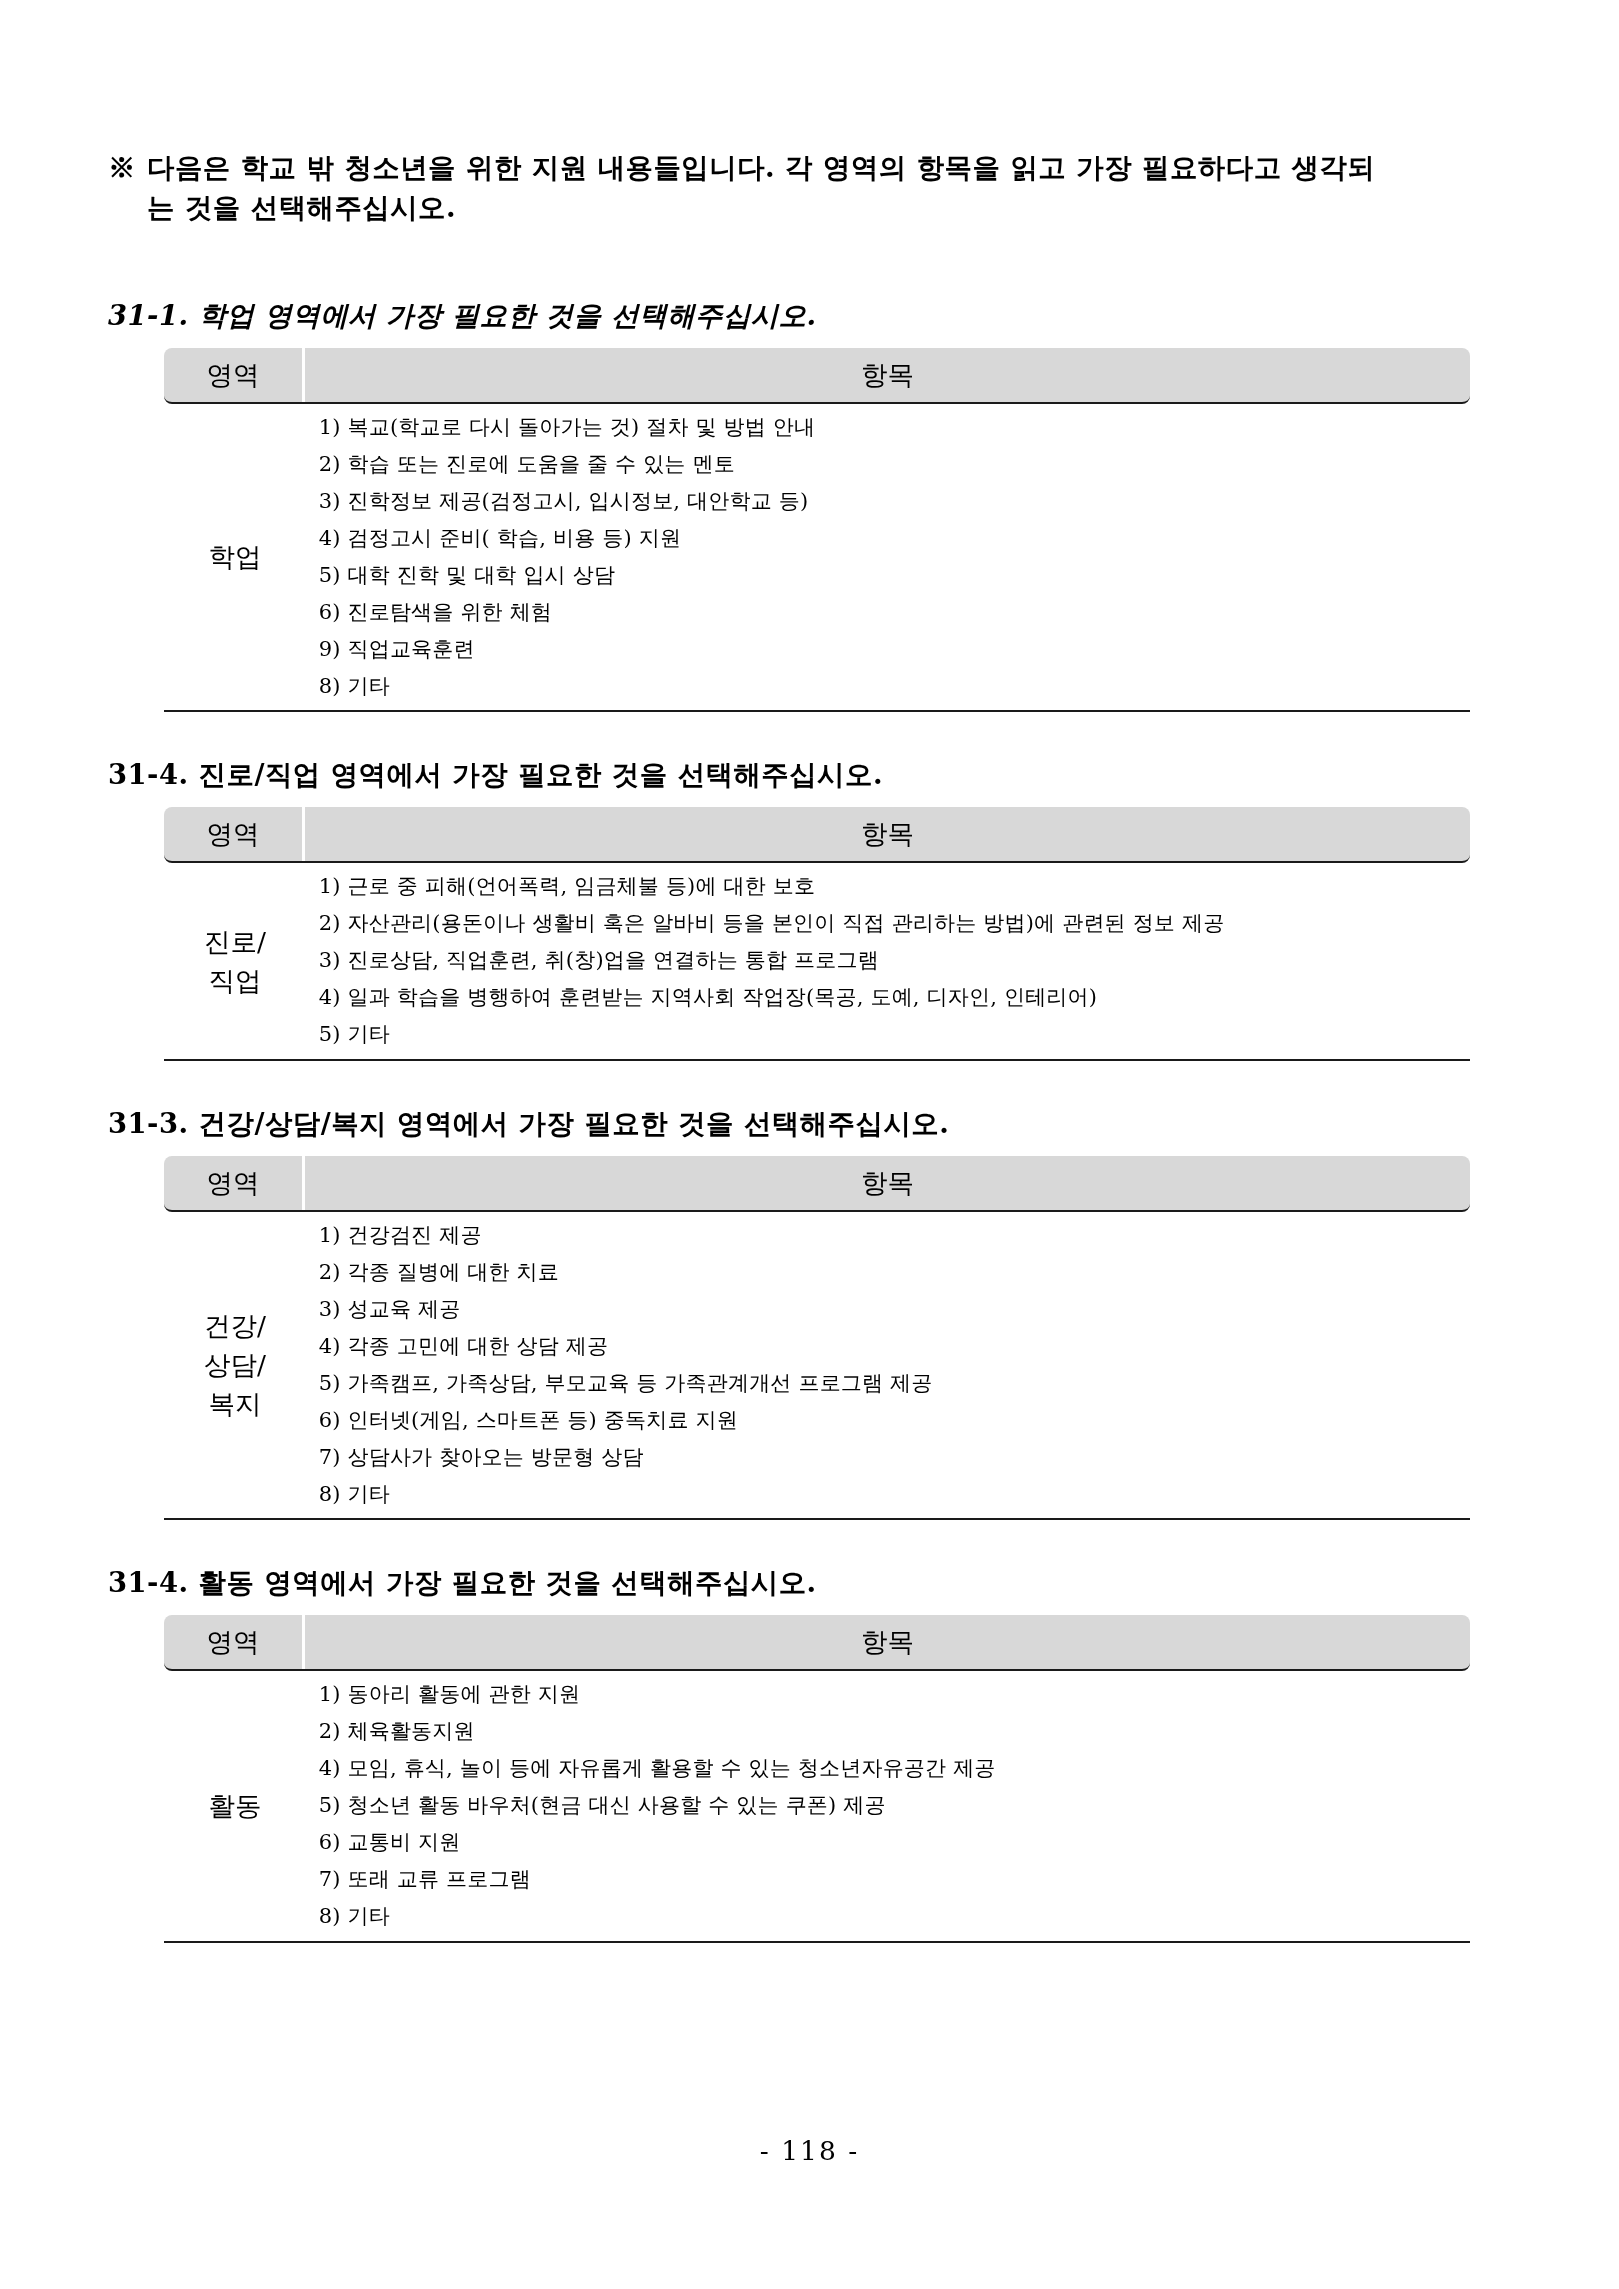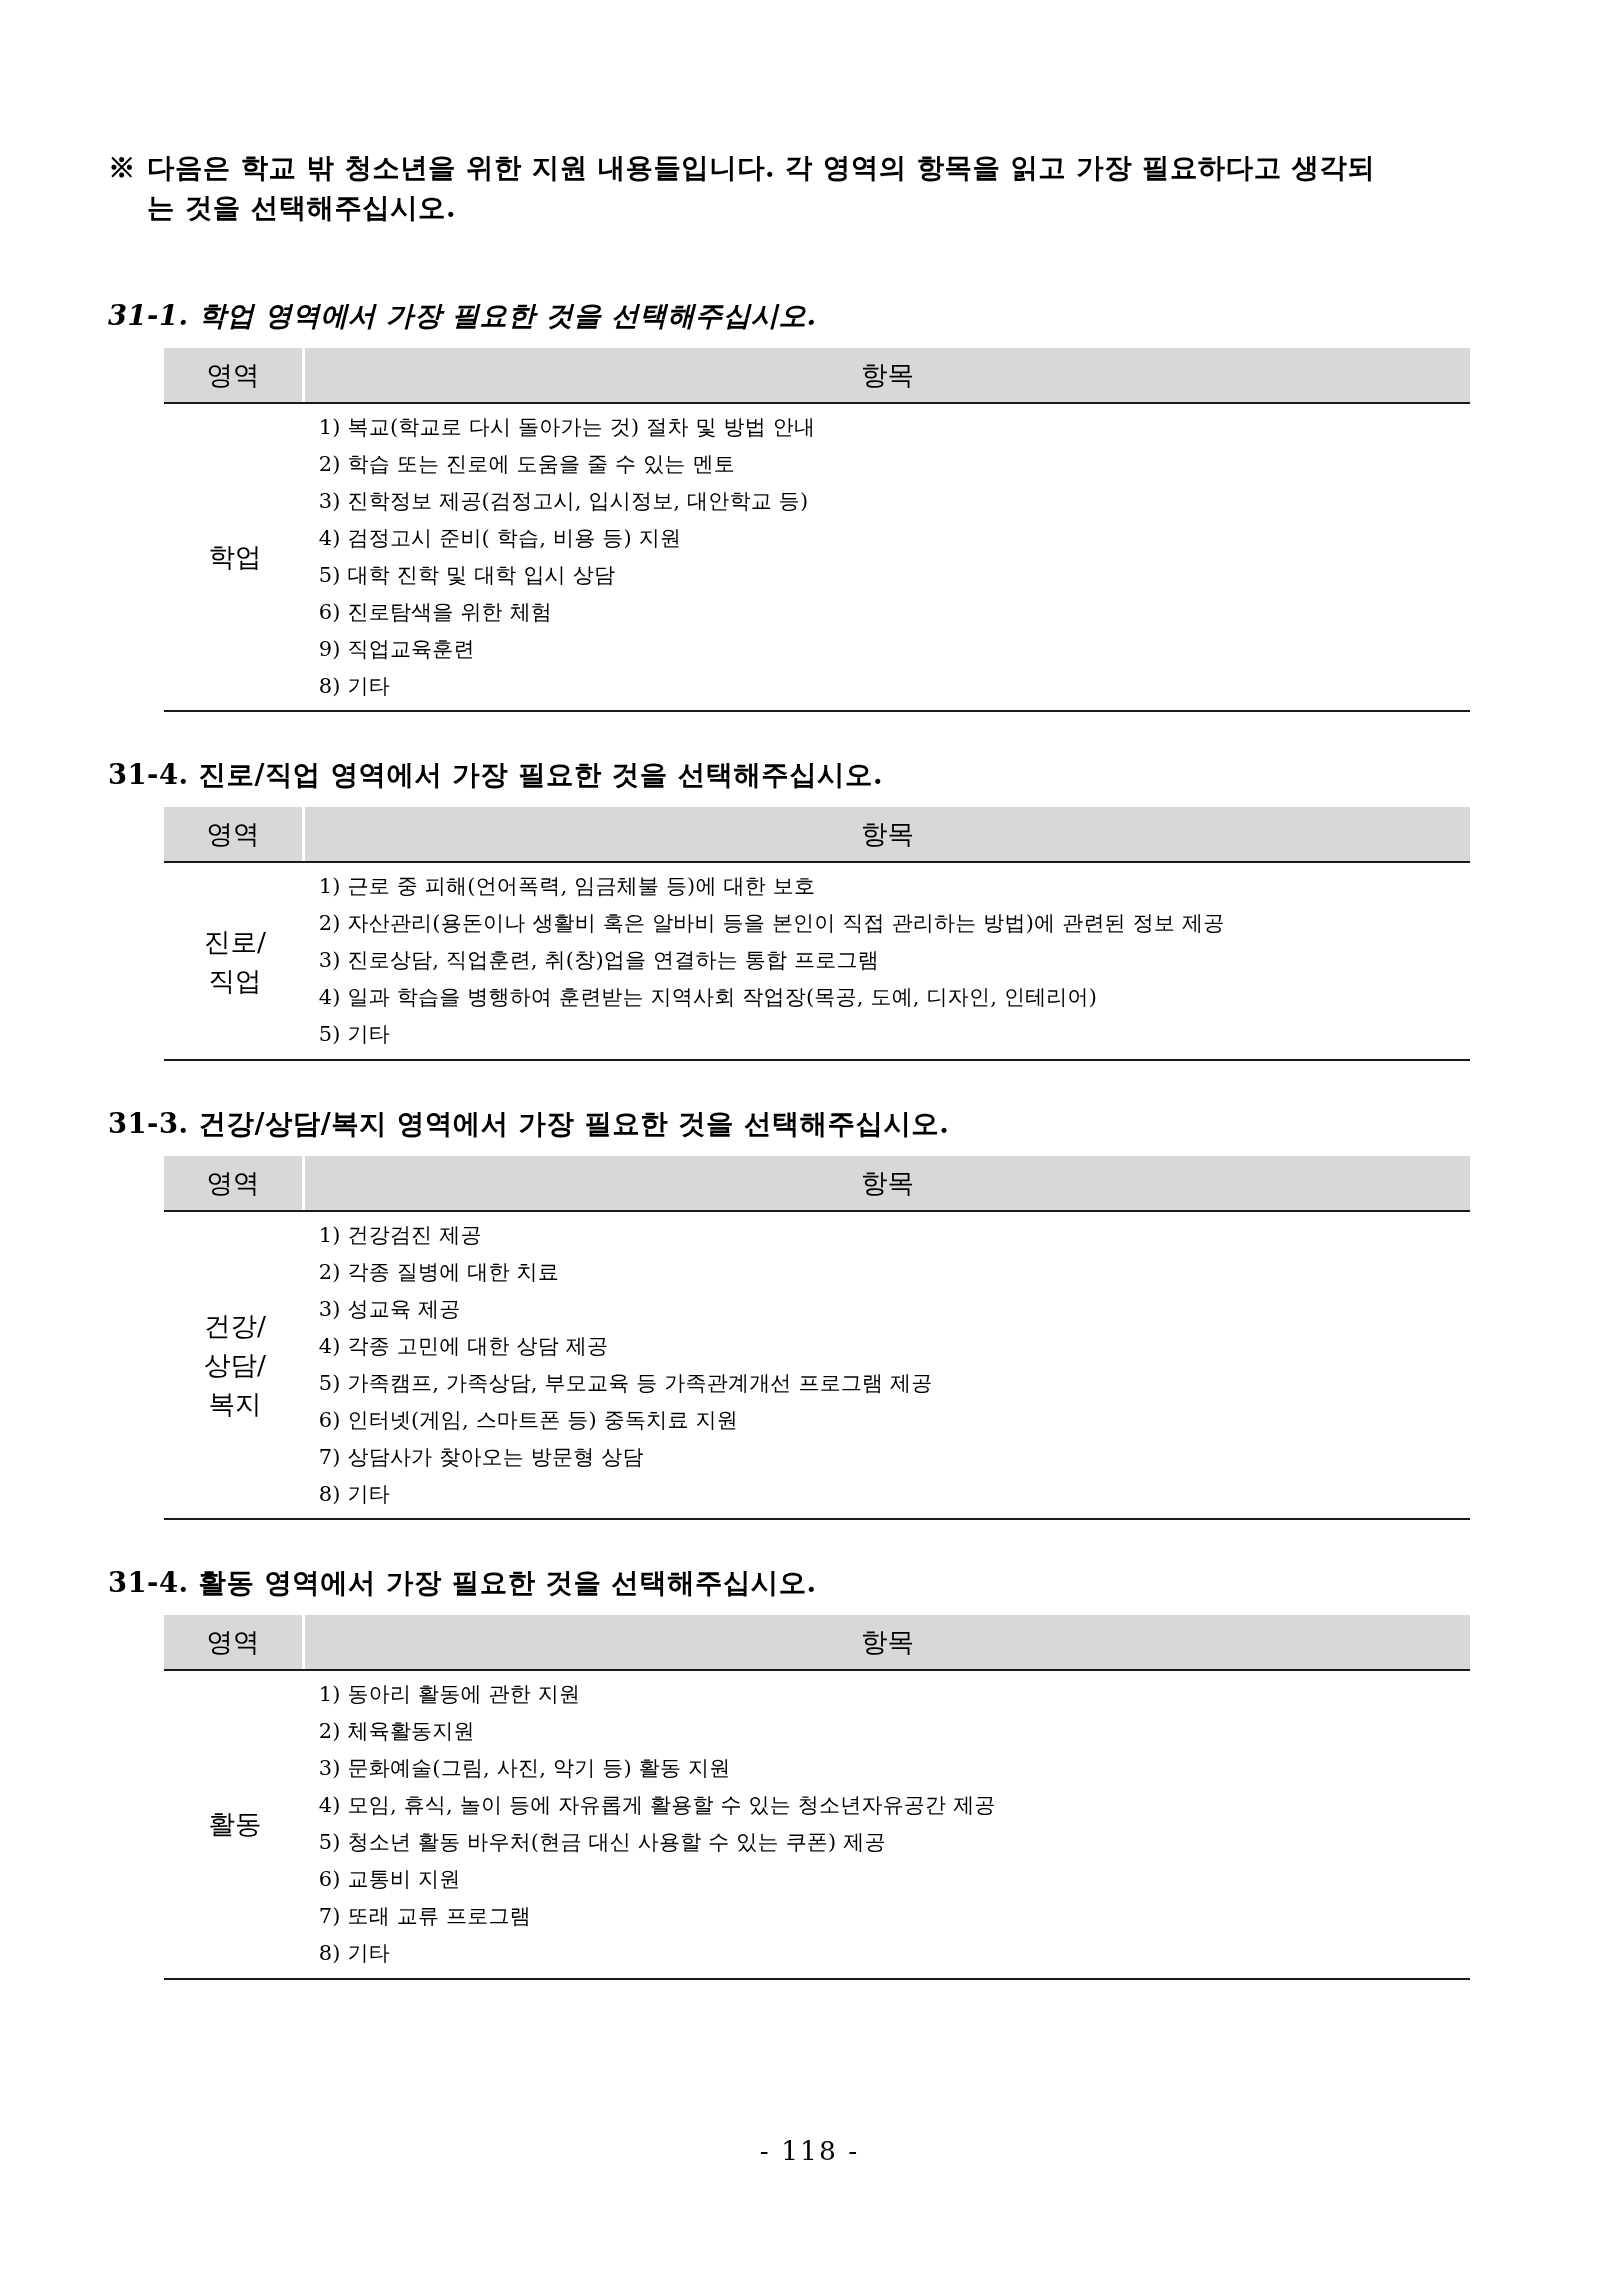--- a/index.html
+++ b/index.html
@@ -51,20 +51,21 @@
     margin-left: 56px;
     width: 1306px;
   }
   .tbl-header {
     display: flex;
     background: #d8d8d8;
     border-bottom: 2px solid #1a1a1a;
     height: 54px;
     align-items: center;
     font-size: 26.5px;
+    border-radius: 8px;
   }
   .th-area {
     width: 138px;
     flex: 0 0 138px;
     text-align: center;
     border-right: 3.9px solid #ffffff;
     align-self: stretch;
     display: flex;
     align-items: center;
     justify-content: center;
@@ -194,21 +195,20 @@
     <div class="tbl">
       <div class="tbl-header" style="background: rgb(216, 216, 216);">
         <div class="th-area">영역</div>
         <div class="th-item">항목</div>
       </div>
       <div class="tbl-body">
         <div class="area-cell">활동</div>
         <div class="items-cell">
           <div class="item">1) 동아리 활동에 관한 지원</div>
           <div class="item">2) 체육활동지원</div>
-          <div class="item">3) 문화예술(그림, 사진, 악기 등) 활동 지원</div>
           <div class="item">4) 모임, 휴식, 놀이 등에 자유롭게 활용할 수 있는 청소년자유공간 제공</div>
           <div class="item">5) 청소년 활동 바우처(현금 대신 사용할 수 있는 쿠폰) 제공</div>
           <div class="item">6) 교통비 지원</div>
           <div class="item">7) 또래 교류 프로그램</div>
           <div class="item">8) 기타</div>
         </div>
       </div>
     </div>
   </section>
 

